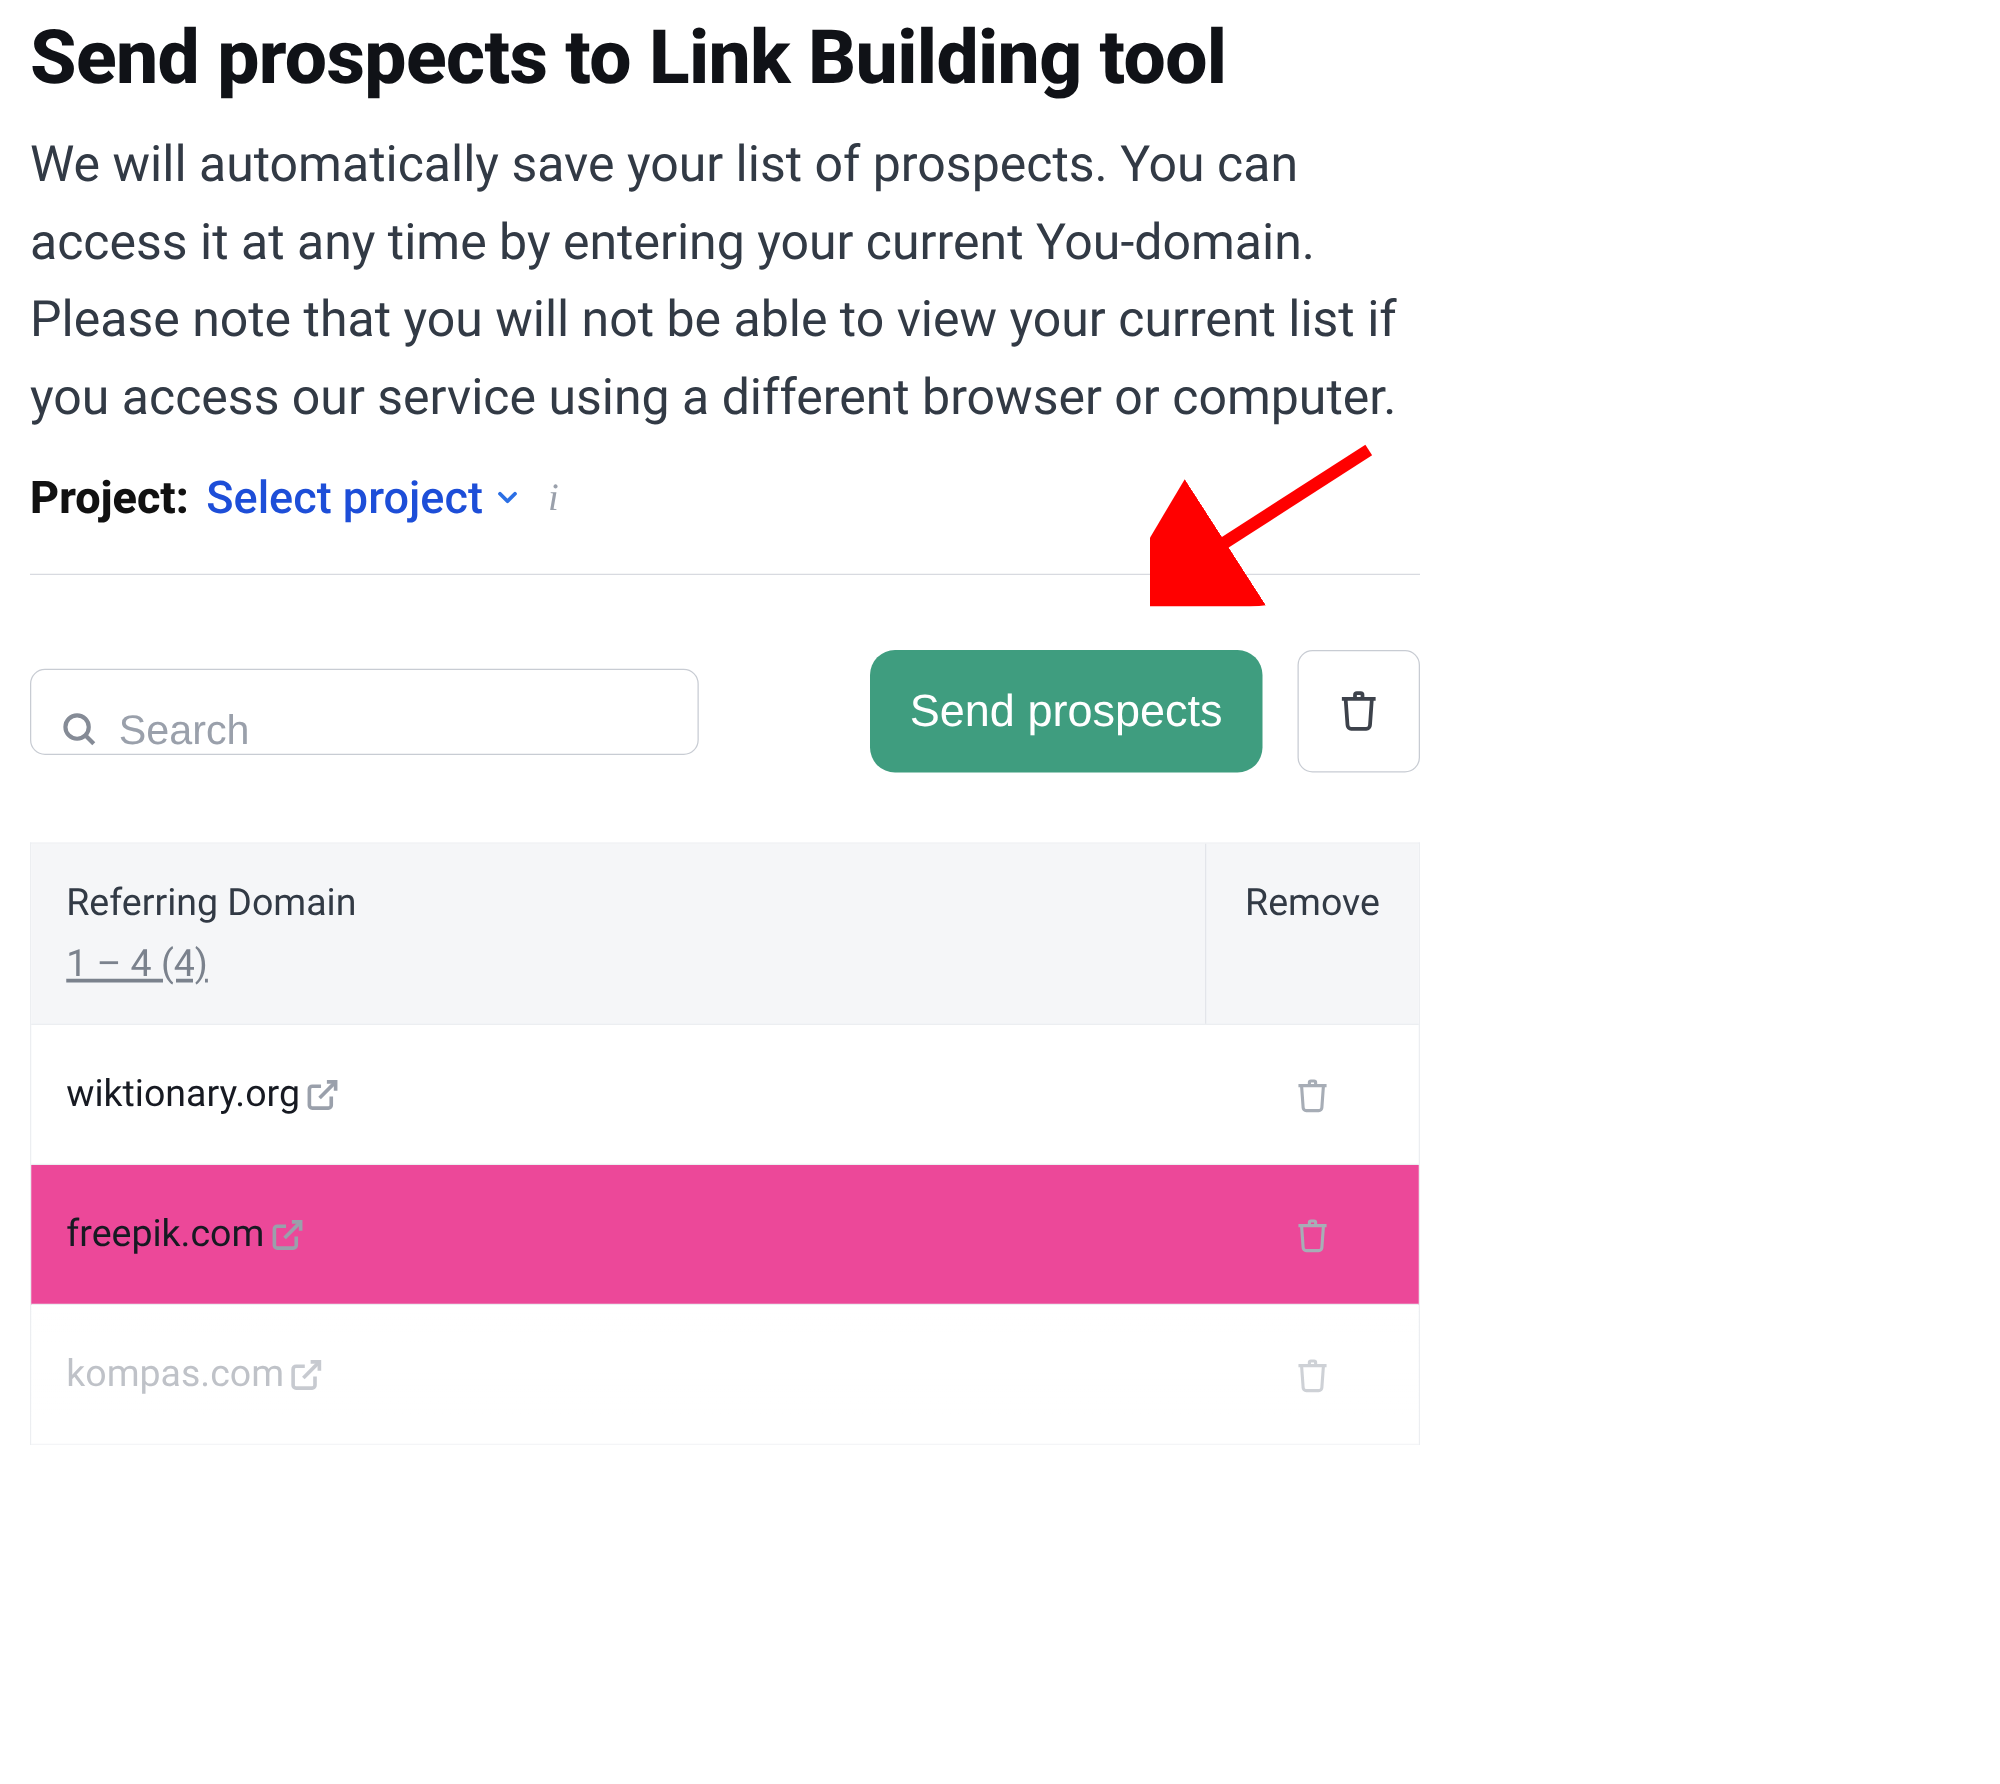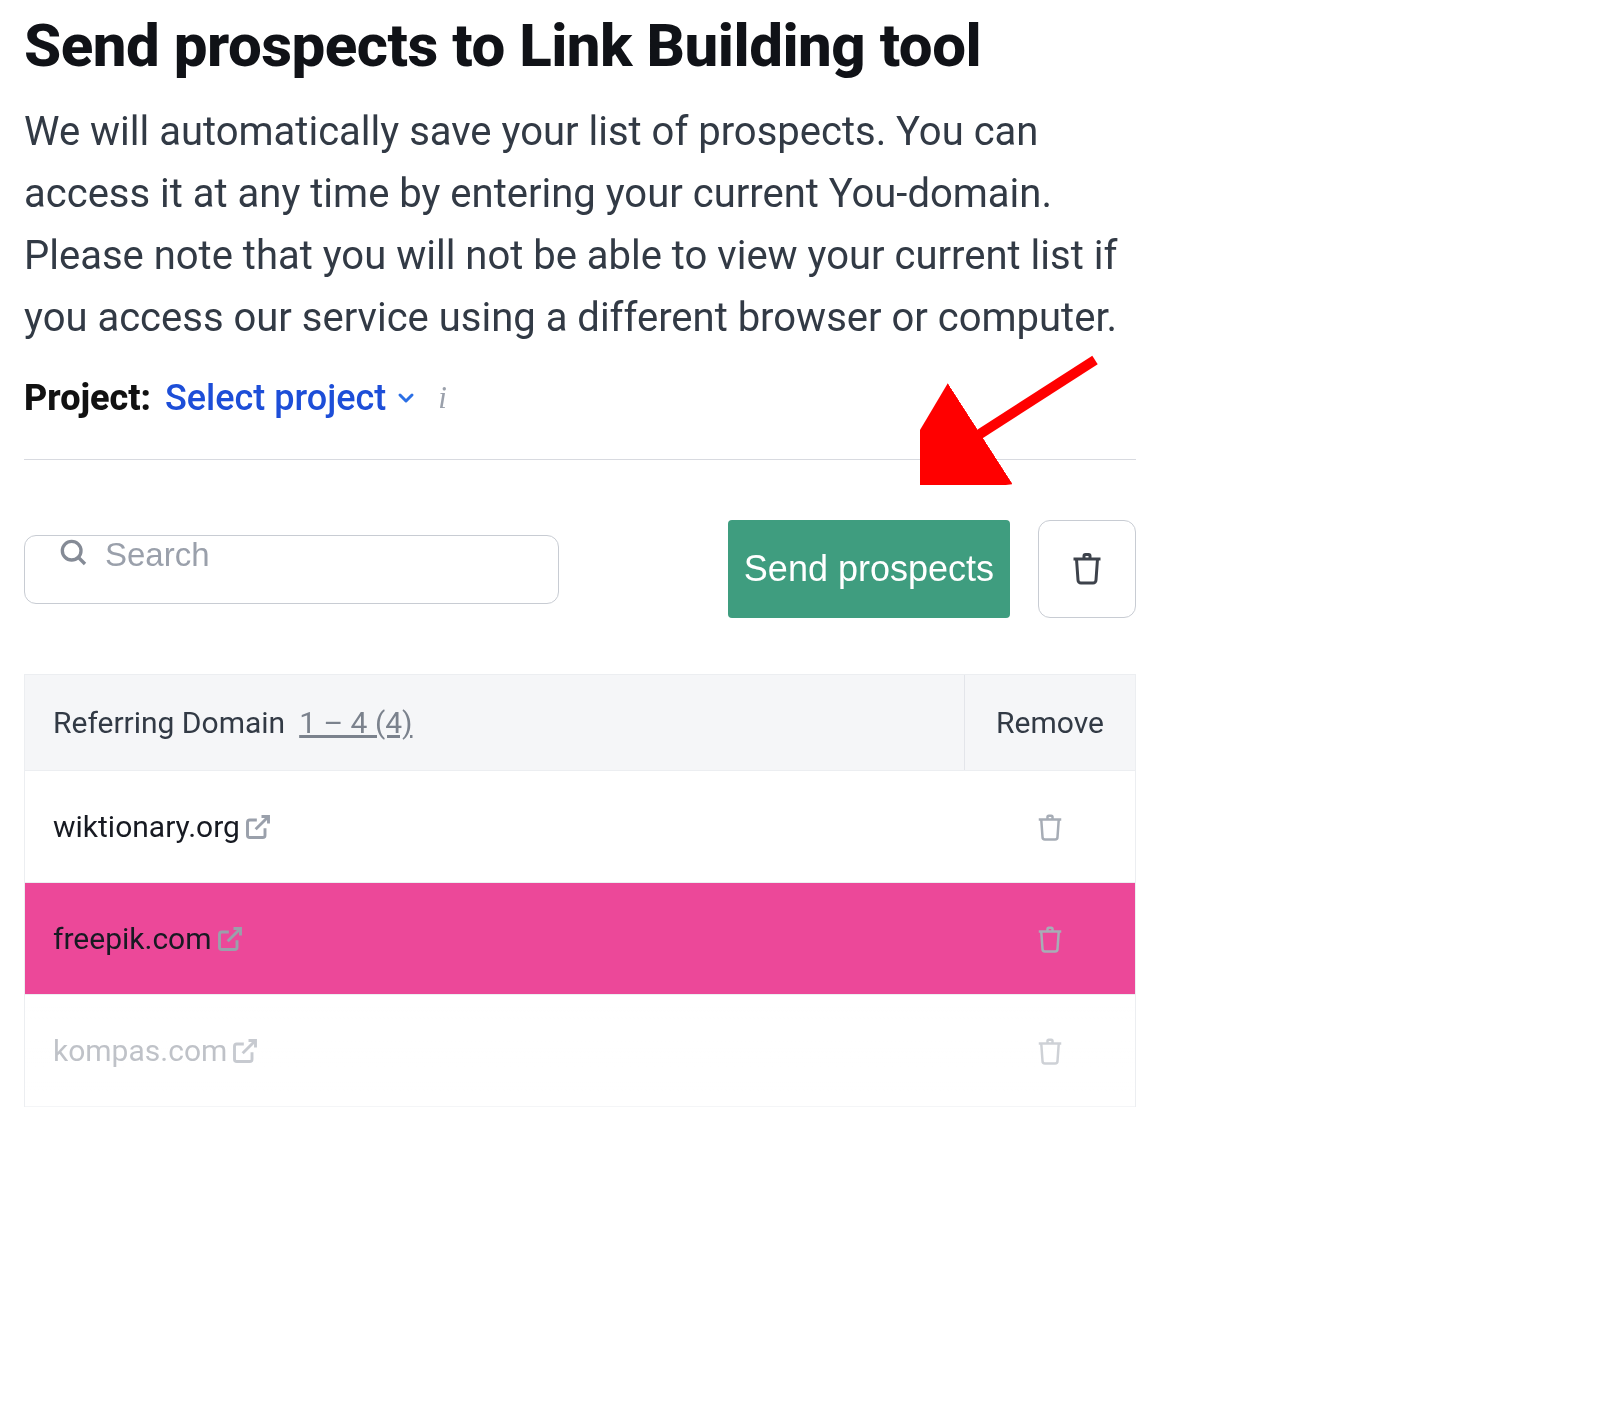--- a/index.html
+++ b/index.html
@@ -52,48 +52,48 @@
     margin-left:6px;
   }
   .toolbar {
     display:flex;
     align-items:center;
     gap:28px;
     margin-bottom:56px;
   }
   .search-wrap {
     display:flex;
-    align-items:flex-start;
+    align-items:flex-end;
     gap:16px;
     border:1px solid #c8ccd3;
     border-radius:12px;
     width:535px;
     height:69px;
-    padding:0 32px;
+    padding:0 22px;
     color:#9aa0ab;
   }
   .search-wrap svg { width:32px; height:32px; flex:0 0 auto; color:#858b96; }
   .search-input {
     border:none; outline:none;
     font-size:33px;
     color:#333;
     width:100%;
     background:transparent;
   }
   .search-input::placeholder { color:#9aa0ab; }
   .spacer { flex:1; }
   .send-btn {
     background:#3f9d7f;
     color:#fff;
     border:none;
-    border-radius:4px;
+    border-radius:20px;
     height:98px;
     font-size:36px;
     font-weight:500;
-    padding:0 16px;
+    padding:0 32px;
     cursor:pointer;
   }
   .trash-btn {
     border:1px solid #c8ccd3;
     background:#fff;
     border-radius:12px;
     height:98px;
     width:98px;
     display:flex;
     align-items:center;
@@ -109,20 +109,21 @@
   }
   .thead {
     display:flex;
     background:#f5f6f8;
     border-bottom:1px solid #eceef1;
   }
   .th-domain, .th-remove {
     font-size:30px;
     color:#323a45;
     padding:30px 28px;
+    flex-direction:column;
   }
   .th-domain { flex:1; display:flex; align-items:baseline; gap:14px; border-right:1px solid #e3e5ea; }
   .th-domain-count { color:#7b828d; font-weight:400;text-decoration:underline; }
   .th-remove { width:170px; text-align:center; }
 
   .trow {
     display:flex;
     align-items:center;
     border-bottom:1px solid #eceef1;
     height:112px;

